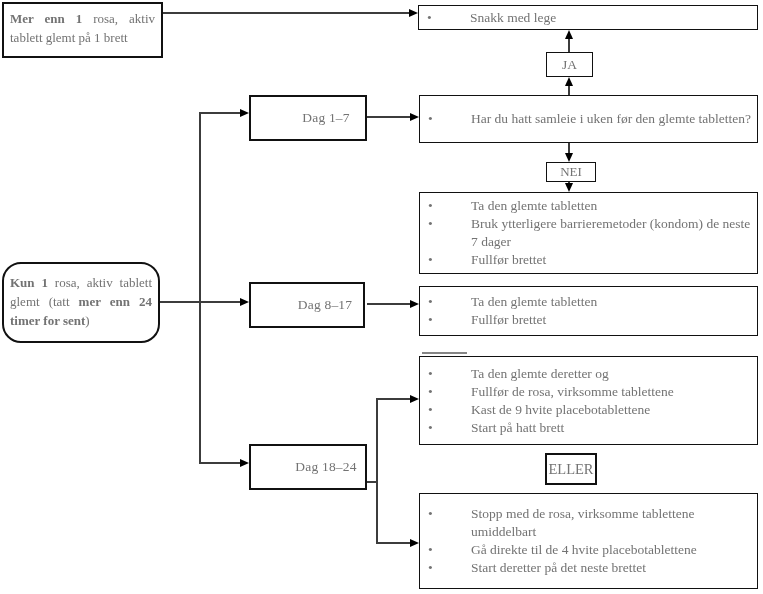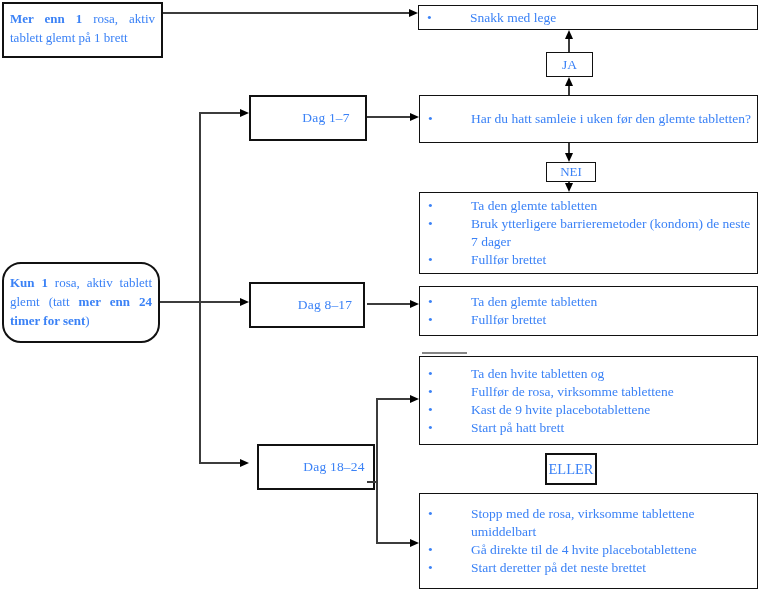--- a/index.html
+++ b/index.html
@@ -1,18 +1,18 @@
 <!DOCTYPE html>
 <html><head>
 <meta charset="utf-8">
 <style>
   html,body { margin:0; padding:0; background:#ffffff; }
   .canvas {
     position:relative; width:763px; height:594px; background:#ffffff;
-    font-family:"Liberation Serif", serif; color:#3b82f6; overflow:hidden;
+    font-family:"Liberation Serif", serif; color:#737373; overflow:hidden;
   }
   .box { position:absolute; box-sizing:border-box; background:#fff; border:2px solid #111; }
   .box.thin { border-width:1.5px; }
   .centered { display:flex; align-items:center; justify-content:center; }
   .daylabel { font-size:13.5px; letter-spacing:0.2px;padding-left:36px; }
   .gate { font-size:13.5px; }
   .cond { font-size:13px; line-height:19px; text-align:justify; padding:5px 6px; }
   .bullets {
     display:flex; flex-direction:column; justify-content:center;
     height:100%; box-sizing:border-box; padding:2px 4px 2px 5px;
@@ -110,38 +110,38 @@
       </div>
     </div>
   </div>
 
   <div class="stray" style="left:422px; top:352px; width:45px; height:2px;"></div>
 
   <div class="box thin" style="left:419px; top:356px; width:339px; height:89px;">
     <div class="bullets">
       <div class="bullet-row">
         <span class="bullet-glyph">•</span>
-        <span class="bullet-text">Ta den hvite tabletten og</span>
+        <span class="bullet-text">Ta den glemte deretter og</span>
       </div>
       <div class="bullet-row">
         <span class="bullet-glyph">•</span>
         <span class="bullet-text">Fullfør de rosa, virksomme tablettene</span>
       </div>
       <div class="bullet-row">
         <span class="bullet-glyph">•</span>
         <span class="bullet-text">Kast de 9 hvite placebotablettene</span>
       </div>
       <div class="bullet-row">
         <span class="bullet-glyph">•</span>
         <span class="bullet-text">Start på hatt brett</span>
       </div>
     </div>
   </div>
 
-  <div class="box centered daylabel" style="left:257px; top:444px; width:118px; height:46px;text-align:right;">
+  <div class="box centered daylabel" style="left:249px; top:444px; width:118px; height:46px;text-align:right;">
     <span>Dag 18–24</span>
   </div>
 
   <div class="box centered" style="left:545px; top:453px; width:52px; height:32px; font-size:14.5px;text-align:center;">
     <span>ELLER</span>
   </div>
 
   <div class="box thin" style="left:419px; top:493px; width:339px; height:96px;">
     <div class="bullets">
       <div class="bullet-row">

